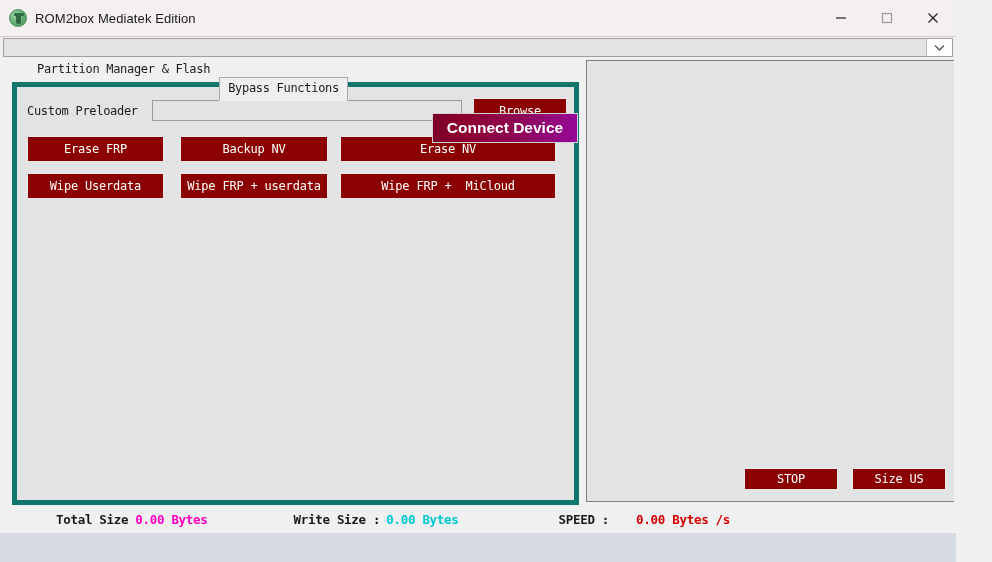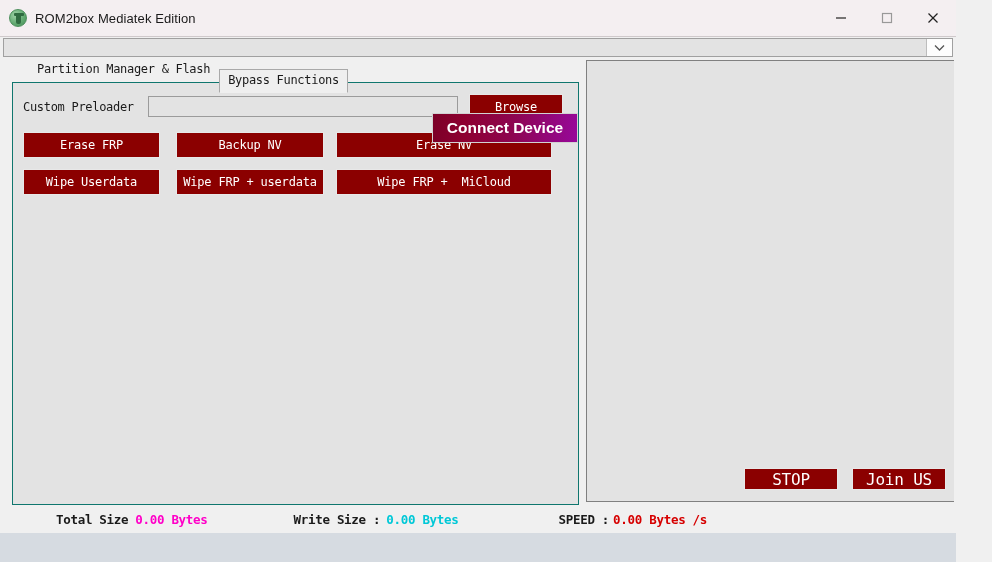--- a/index.html
+++ b/index.html
@@ -147,27 +147,27 @@
     border: 1px solid transparent;
     line-height: 15px;
     cursor: pointer;
     white-space: nowrap;
   }
   .tab.active {
     background: #efefef;
     border: 1px solid #a9a9a9;
     border-bottom-color: #efefef;
     position: relative;
-    top: 11px;
+    top: 19px;
     margin-top: 32px;
   }
   .tab-panel {
     margin: 0 7px 0 12px;
     flex: 1;
-    border: 1px solid #0f766e;
+    border: 5px solid #0f766e;
     background: #e3e3e3;
     position: relative;
     min-height: 0;
   }
   .preloader-row {
     display: flex; align-items: center;
     padding: 11px 0 0 10px;
     gap: 0;
   }
   .preloader-label {
@@ -229,40 +229,40 @@
     display: flex;
     align-items: flex-end;
     justify-content: flex-end;
     padding: 0 8px 11px 0;
     gap: 14px;
   }
   .small-btn {
     width: 94px; height: 22px;
     background: #8b0000;
     color: #fff;
-    font-size: 16px;
+    font-size: 12px;
     display:flex; align-items:center; justify-content:center;
     border: 1px solid #e8e8e8;
     cursor: pointer;
     letter-spacing: -0.2px;
   }
   
   .statusbar {
     flex: 0 0 28px;
     background: #f0f0f0;
     display: flex; align-items: center;
     padding-left: 16px;
     font-size: 12.5px;
     font-weight: bold;
     letter-spacing: -0.3px;
   }
   .stat-label { color: #1a1a1a; margin-left: 40px; }
   .stat-total { color: #ff00c8; margin-left: 7px; }
   .stat-write { color: #00c8d7; margin-left: 6px; }
-  .stat-speed { color: #d60000; margin-left: 4px; }
+  .stat-speed { color: #d60000; margin-left: 27px; }
   .gap-a { margin-left: 86px; }
   .gap-b { margin-left: 100px; }
   .bottom-strip {
     flex: 0 0 29px;
     background: #d6dbe1;
   }
 </style>
 </head>
 <body>
 
@@ -334,21 +334,21 @@
         </div>
 
       </div>
 
       <div class="connect-btn">Connect Device</div>
     </div>
 
     <div class="right-col">
       <div class="log-panel">
         <div class="small-btn">STOP</div>
-        <div class="small-btn">Join US</div>
+        <div class="small-btn">Size US</div>
       </div>
     </div>
 
   </div>
 
   <div class="statusbar">
     <span class="stat-label">Total Size</span>
     <span class="stat-total">0.00 Bytes</span>
     <span class="stat-label gap-a">Write Size :</span>
     <span class="stat-write">0.00 Bytes</span>

